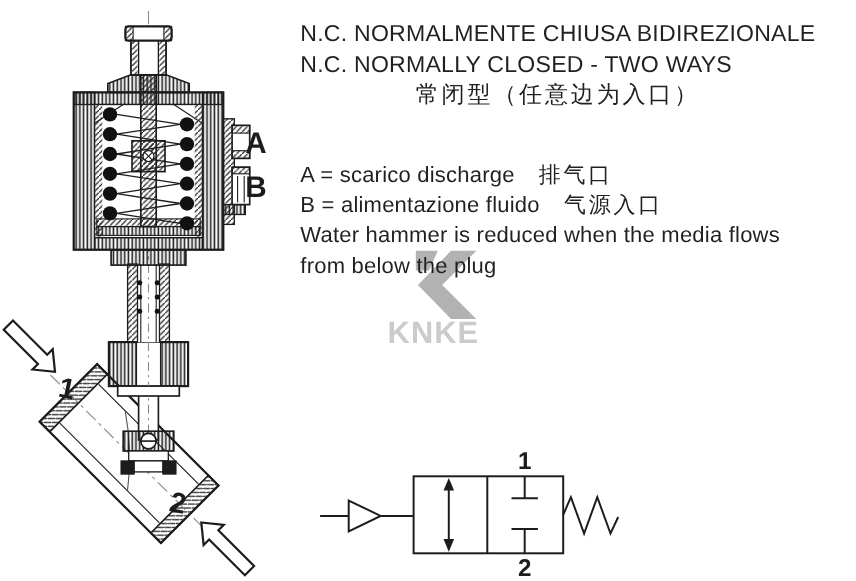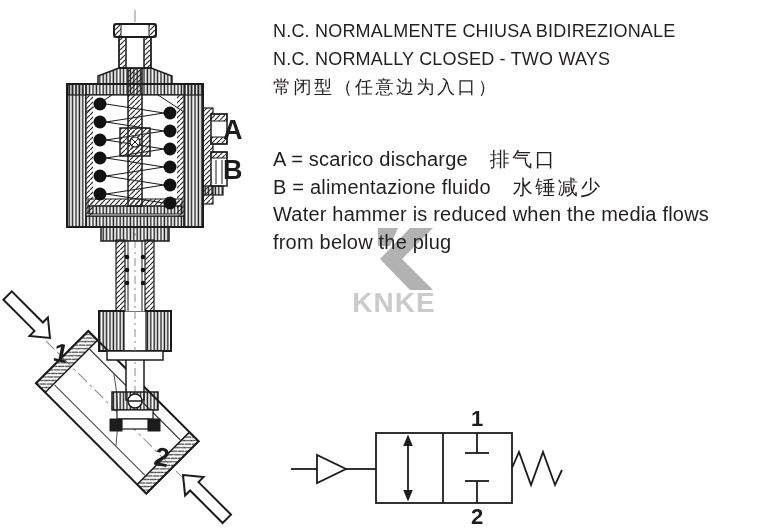--- a/index.html
+++ b/index.html
@@ -4,23 +4,23 @@
 <style>
   html,body{margin:0;padding:0;background:#fff;}
   #page{
     position:relative;width:778px;height:528px;background:#ffffff;overflow:hidden;
     font-family:"Liberation Sans", sans-serif;color:#231f20;
   }
   .abs{position:absolute;}
   #watermark{left:340px;top:222px;z-index:0;}
   #valve-drawing{left:0;top:0;z-index:1;}
   #schematic{left:275px;top:392px;z-index:1;}
-  #top-text{left:273px;top:17px;z-index:2;font-size:18px;line-height:28px;letter-spacing:.2px;white-space:nowrap;}
+  #top-text{left:273px;top:17px;z-index:2;font-size:21px;line-height:28px;letter-spacing:.2px;white-space:nowrap;}
   #legend-text{left:273px;top:146px;z-index:2;font-size:20px;line-height:27.5px;letter-spacing:.2px;white-space:nowrap;}
-  .zh{letter-spacing:2.5px;}
+  .zh{letter-spacing:2.5px;text-align:center;}
   .pair .zh{margin-left:22px;}
   svg text{font-family:"Liberation Sans", sans-serif;}
 </style>
 </head>
 <body>
 
 <div id="page">
 
   <svg id="watermark" class="abs" width="110" height="104" viewBox="0 0 110 104">
     <g fill="#b2b2b2">
@@ -182,21 +182,21 @@
     <div>N.C. NORMALMENTE CHIUSA BIDIREZIONALE</div>
     <div>N.C. NORMALLY CLOSED - TWO WAYS</div>
     <div class="zh">常闭型（任意边为入口）</div>
   </div>
 
   <div id="legend-text" class="abs">
     <div class="pair">
       <span>A = scarico discharge</span><span class="zh">排气口</span>
     </div>
     <div class="pair">
-      <span>B = alimentazione fluido</span><span class="zh">水锤减少</span>
+      <span>B = alimentazione fluido</span><span class="zh">气源入口</span>
     </div>
     <div>Water hammer is reduced when the media flows</div>
     <div>from below the plug</div>
   </div>
 
   <svg id="schematic" class="abs" width="300" height="140" viewBox="0 0 300 140">
     <g stroke="#1c1c1c" stroke-width="1.8" fill="none">
       <line x1="16" y1="77" x2="42" y2="77"></line>
       <polygon points="42,63 42,91 71,77" fill="#ffffff"></polygon>
       <line x1="71" y1="77" x2="101" y2="77"></line>

